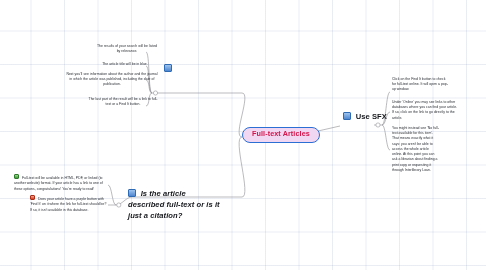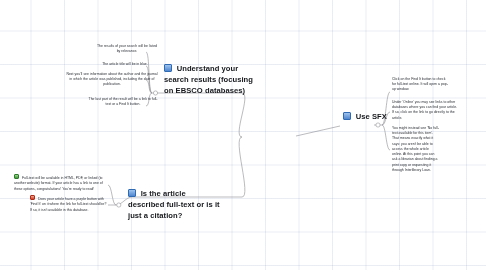--- a/index.html
+++ b/index.html
@@ -125,24 +125,26 @@
       <path d="M 116 205 C 112 205 112 185 108 185"></path>
       <path d="M 116 205 C 112 205 112 205 108 205"></path>
     </g>
     <g fill="#ffffff" stroke="#8d8d93" stroke-width="0.55">
       <circle cx="155.5" cy="93" r="2.1"></circle>
       <circle cx="378" cy="125" r="2.1"></circle>
       <circle cx="118.8" cy="205" r="2.1"></circle>
     </g>
   </svg>
 
+  <div class="root-node">
+    <span>Full-text Articles</span>
+  </div>
 
   <div class="main-node" style="left:164px; top:64px; width:96px;">
     <span class="node-icon icon-blue"></span>
-    <span class="label-inline">Understand your search results (focusing on EBSCO databases)</span>
   </div>
 
   <div class="leaf center" style="left:96px; top:44px; width:62px;">
     <span>The results of your search will be listed by relevance.</span>
   </div>
 
   <div class="leaf center" style="left:92px; top:62px; width:66px;">
     <span>The article title will be in blue.</span>
   </div>
 
@@ -164,21 +166,21 @@
   </div>
 
   <div class="leaf" style="left:392px; top:100px; width:66px;">
     <span>Under 'Online' you may see links to other databases where you can find your article. If so, click on the link to go directly to the article.</span>
   </div>
 
   <div class="leaf" style="left:392px; top:126px; width:48px;">
     <span>You might instead see 'No full-text available for this item'. That means exactly what it says: you aren't be able to access the whole article online. At this point you can ask a librarian about finding a print copy or requesting it through Interlibrary Loan.</span>
   </div>
 
-  <div class="main-node" style="left:128px; top:189px; width:96px;">
+  <div class="main-node" style="left:128px; top:189px; width:96px;font-style:italic;">
     <span class="node-icon icon-blue"></span>
     <span class="label-inline">Is the article described full-text or is it just a citation?</span>
   </div>
 
   <div class="leaf" style="left:14px; top:174px; width:94px;">
     <span class="node-icon icon-green"></span>
     <span>Full-text will be available in HTML, PDF, or linked (to another website) format. If your article has a link to one of these options, congratulations! You're ready to read!</span>
   </div>
 
   <div class="leaf" style="left:30px; top:195px; width:78px;">

